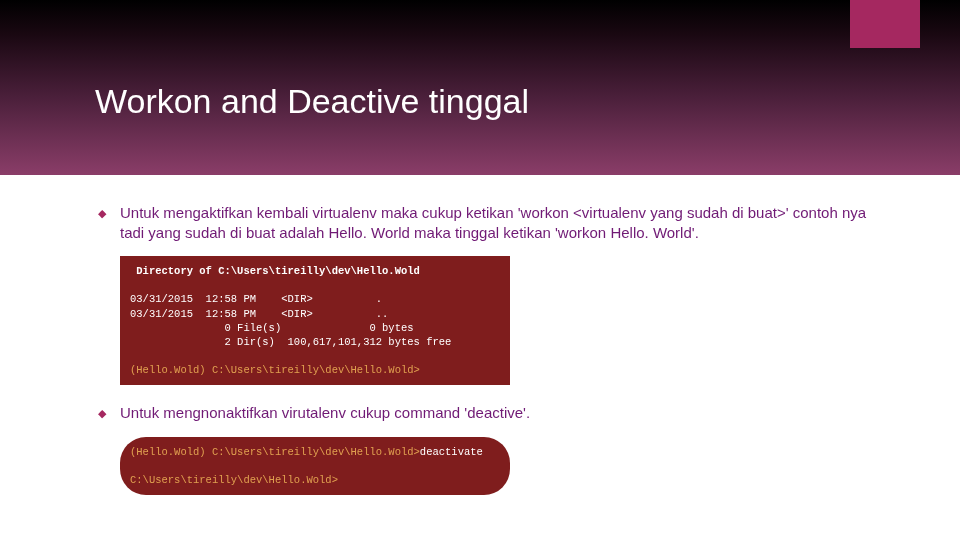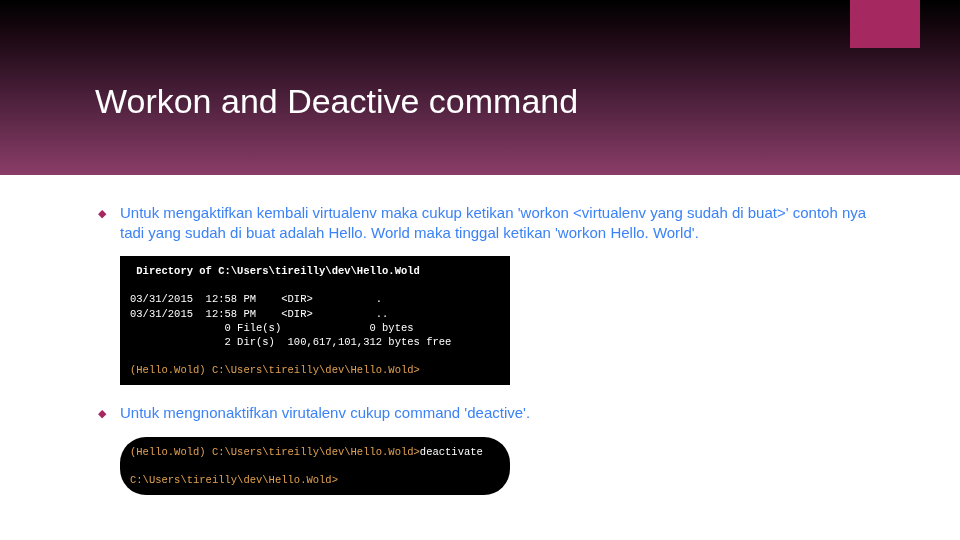--- a/index.html
+++ b/index.html
@@ -44,44 +44,44 @@
   .bullet-icon {
     position: absolute;
     left: -22px;
     top: 4px;
     color: #a52860;
     font-size: 11px;
   }
   .bullet-text {
     font-size: 15px;
     line-height: 1.3;
-    color: #3b82f6;
+    color: #701a75;
   }
   .terminal {
-    background: #000000;
+    background: #7f1d1d;
     color: #ffffff;
     font-family: "Courier New", monospace;
     font-size: 10.5px;
     padding: 8px 10px;
     line-height: 1.35;
     margin: 6px 0 18px 0;
     white-space: pre;
   }
   .t-header { color: #ffffff; font-weight: bold; }
   .t-prompt { color: #e0a050; }
   .t-prompt-cmd { color: #ffffff; }
   .term1 { width: 390px; }
   .term2 { width: 390px; border-radius: 26px; }
 </style>
 </head>
 <body>
 
 <div class="header-band">
   <div class="accent-tab"></div>
-  <h1 class="title">Workon and Deactive command</h1>
+  <h1 class="title">Workon and Deactive tinggal</h1>
 </div>
 
 <div class="content">
 
   <div class="bullet-item">
     <span class="bullet-icon">◆</span>
     <p class="bullet-text">Untuk mengaktifkan kembali virtualenv maka cukup ketikan 'workon &lt;virtualenv yang sudah di buat&gt;' contoh nya tadi yang sudah di buat adalah Hello. World maka tinggal ketikan 'workon Hello. World'.</p>
   </div>
 
   <div class="terminal term1"><span class="t-header"> Directory of C:\Users\tireilly\dev\Hello.Wold</span>

